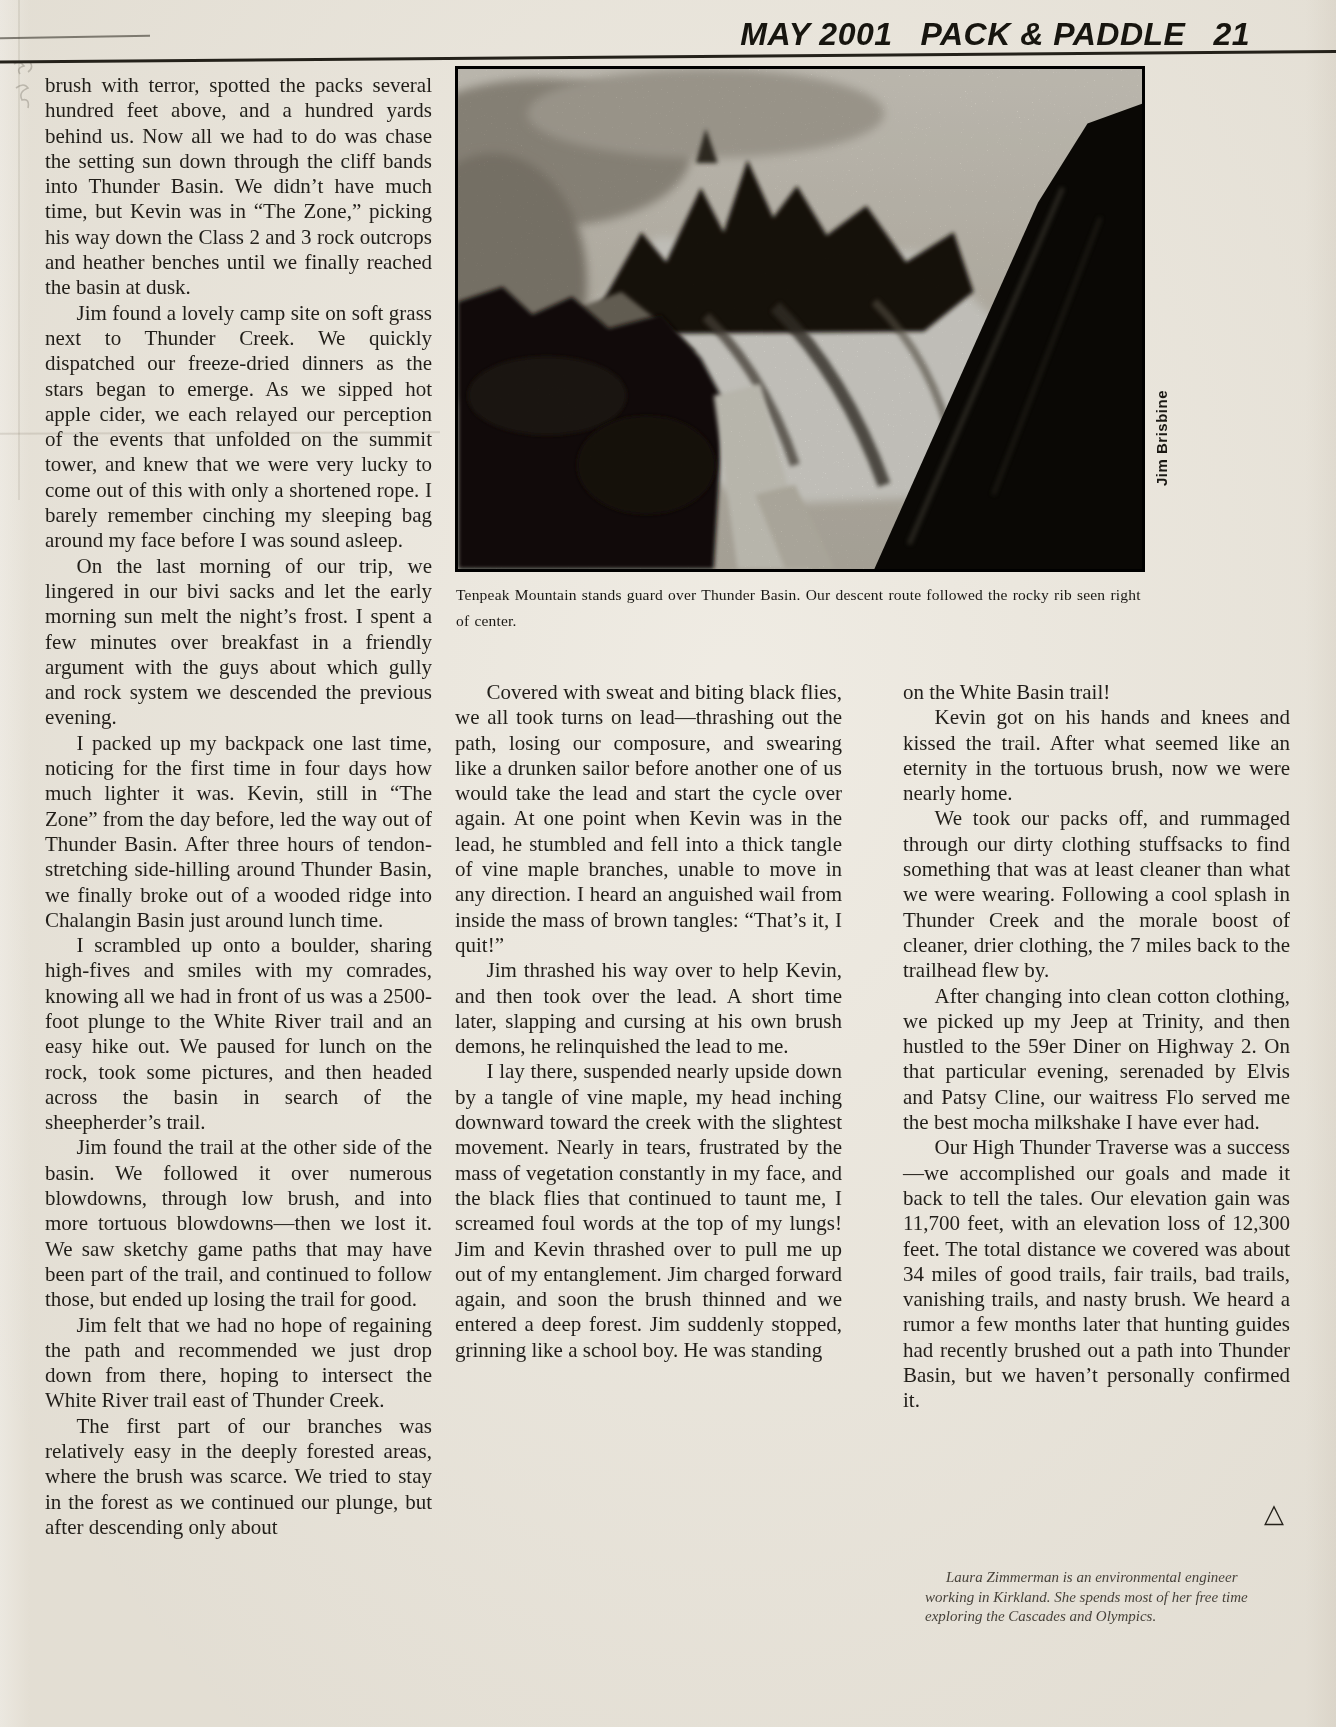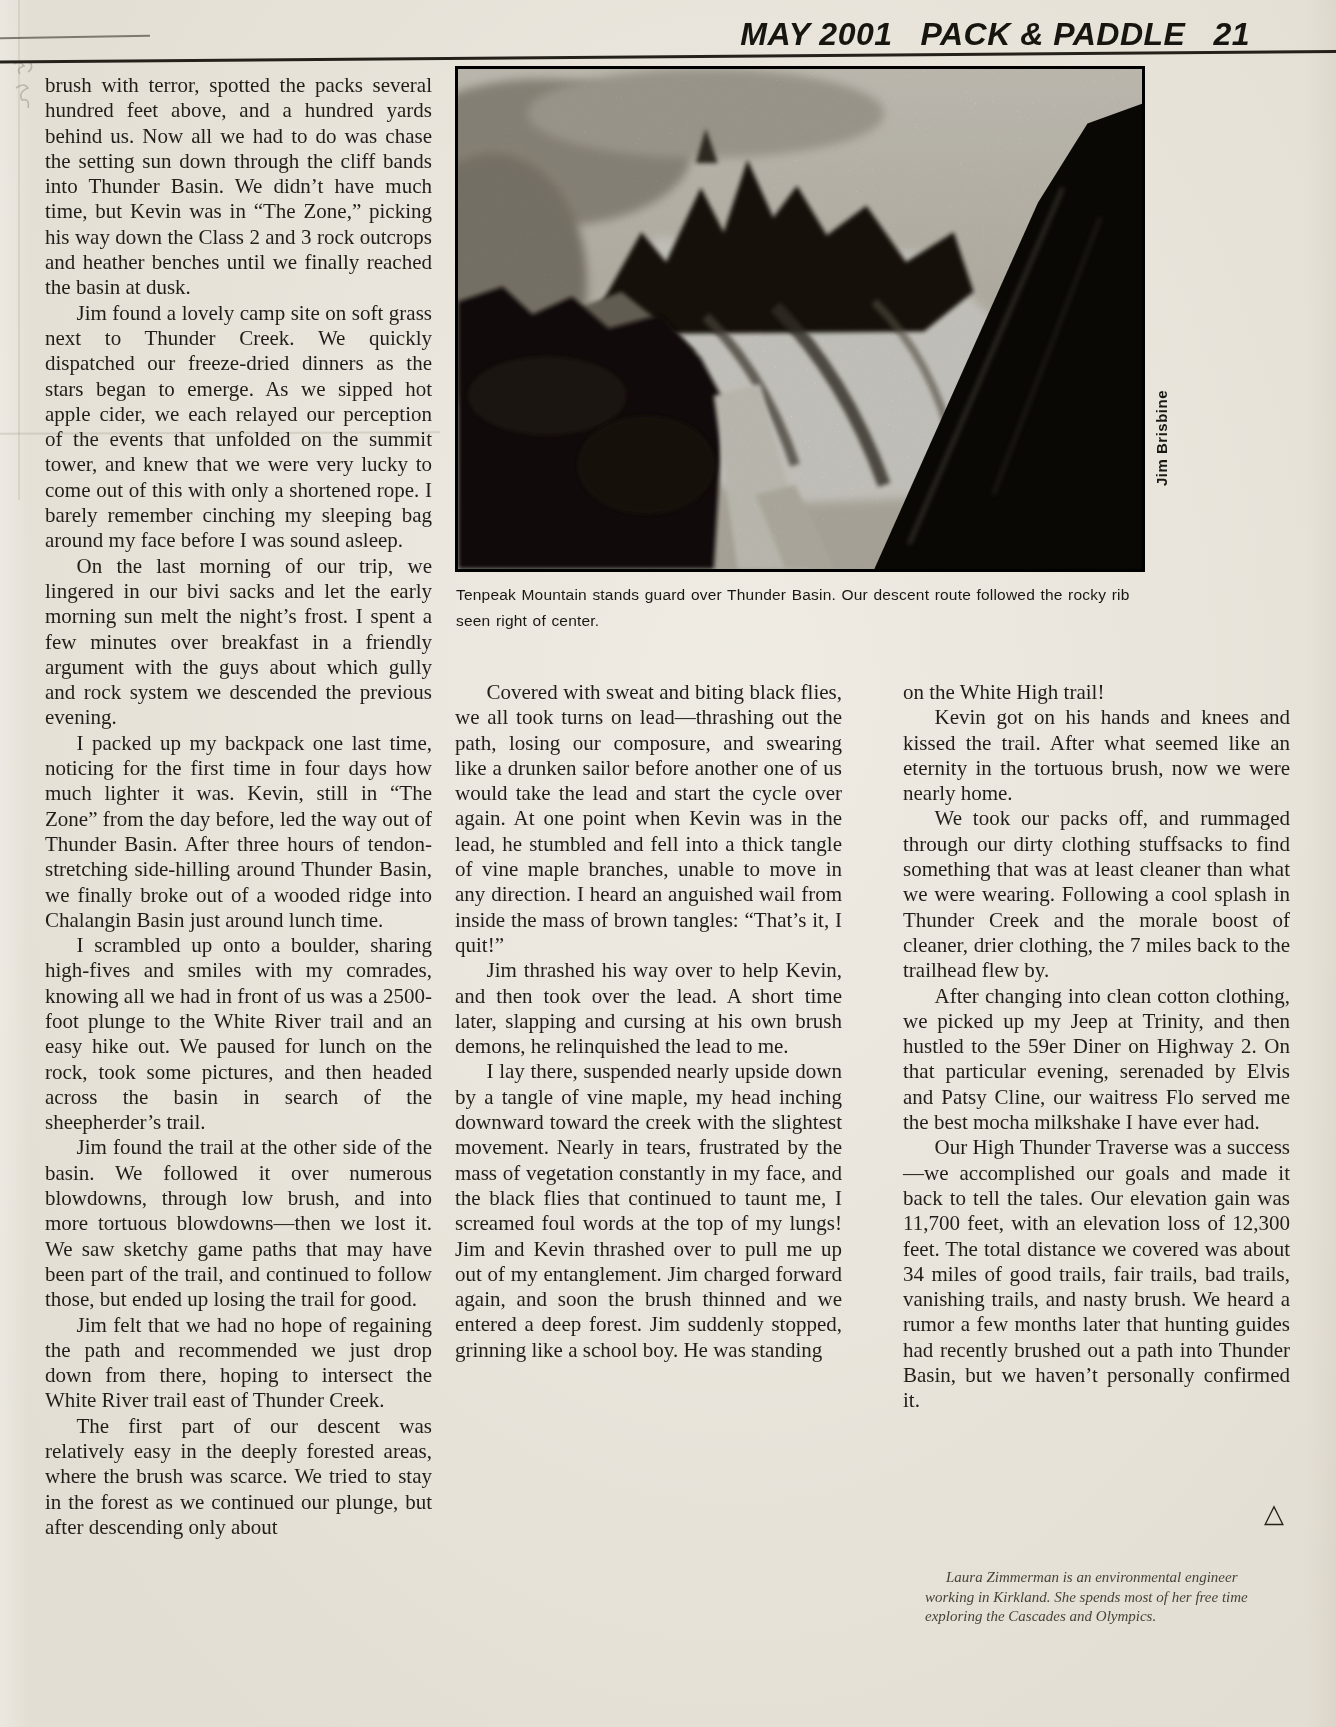--- a/index.html
+++ b/index.html
@@ -45,21 +45,21 @@
   }
   .photo svg{display:block;width:100%;height:100%;}
   .credit{
     position:absolute;left:1153px;top:366px;height:120px;
     writing-mode:vertical-rl;transform:rotate(180deg);
     font-family:"Liberation Sans", sans-serif;
     font-size:15px;font-weight:bold;color:#1b1914;letter-spacing:0.5px;
   }
   .caption{
     position:absolute;left:456px;top:582px;width:694px;
-    font-family:Liberation Sans, sans-serif;
+    font-family:Liberation Serif, serif;
     font-size:15.5px;line-height:1.65;color:#191713;
     letter-spacing:0.2px;word-spacing:1px;
   }
   
   .col{position:absolute;width:387px;font-size:21px;line-height:1.205;
     text-align:justify;}
   .col p{margin:0;text-indent:1.5em;}
   .col p.noindent{text-indent:0;}
   .col1{left:45px;top:73px;}
   .col2{left:455px;top:680px;}
@@ -149,31 +149,31 @@
   <div class="caption">Tenpeak Mountain stands guard over Thunder Basin. Our descent route followed the rocky rib seen right of center.</div>
 
   <section class="col col1">
     <p class="noindent">brush with terror, spotted the packs several hundred feet above, and a hundred yards behind us. Now all we had to do was chase the setting sun down through the cliff bands into Thunder Basin. We didn’t have much time, but Kevin was in “The Zone,” picking his way down the Class 2 and 3 rock outcrops and heather benches until we finally reached the basin at dusk.</p>
     <p>Jim found a lovely camp site on soft grass next to Thunder Creek. We quickly dispatched our freeze-dried dinners as the stars began to emerge. As we sipped hot apple cider, we each relayed our perception of the events that unfolded on the summit tower, and knew that we were very lucky to come out of this with only a shortened rope. I barely remember cinching my sleeping bag around my face before I was sound asleep.</p>
     <p>On the last morning of our trip, we lingered in our bivi sacks and let the early morning sun melt the night’s frost. I spent a few minutes over breakfast in a friendly argument with the guys about which gully and rock system we descended the previous evening.</p>
     <p>I packed up my backpack one last time, noticing for the first time in four days how much lighter it was. Kevin, still in “The Zone” from the day before, led the way out of Thunder Basin. After three hours of tendon-stretching side-hilling around Thunder Basin, we finally broke out of a wooded ridge into Chalangin Basin just around lunch time.</p>
     <p>I scrambled up onto a boulder, sharing high-fives and smiles with my comrades, knowing all we had in front of us was a 2500-foot plunge to the White River trail and an easy hike out. We paused for lunch on the rock, took some pictures, and then headed across the basin in search of the sheepherder’s trail.</p>
     <p>Jim found the trail at the other side of the basin. We followed it over numerous blowdowns, through low brush, and into more tortuous blowdowns—then we lost it. We saw sketchy game paths that may have been part of the trail, and continued to follow those, but ended up losing the trail for good.</p>
     <p>Jim felt that we had no hope of regaining the path and recommended we just drop down from there, hoping to intersect the White River trail east of Thunder Creek.</p>
-    <p>The first part of our descent was relatively easy in the deeply forested areas, where the brush was scarce. We tried to stay in the forest as we continued our plunge, but after descending only about</p>
+    <p>The first part of our branches was relatively easy in the deeply forested areas, where the brush was scarce. We tried to stay in the forest as we continued our plunge, but after descending only about</p>
   </section>
 
   <section class="col col2">
     <p>Covered with sweat and biting black flies, we all took turns on lead—thrashing out the path, losing our composure, and swearing like a drunken sailor before another one of us would take the lead and start the cycle over again. At one point when Kevin was in the lead, he stumbled and fell into a thick tangle of vine maple branches, unable to move in any direction. I heard an anguished wail from inside the mass of brown tangles: “That’s it, I quit!”</p>
     <p>Jim thrashed his way over to help Kevin, and then took over the lead. A short time later, slapping and cursing at his own brush demons, he relinquished the lead to me.</p>
     <p>I lay there, suspended nearly upside down by a tangle of vine maple, my head inching downward toward the creek with the slightest movement. Nearly in tears, frustrated by the mass of vegetation constantly in my face, and the black flies that continued to taunt me, I screamed foul words at the top of my lungs! Jim and Kevin thrashed over to pull me up out of my entanglement. Jim charged forward again, and soon the brush thinned and we entered a deep forest. Jim suddenly stopped, grinning like a school boy. He was standing</p>
   </section>
 
   <section class="col col3">
-    <p class="noindent">on the White High trail!</p>
+    <p class="noindent">on the White Basin trail!</p>
     <p>Kevin got on his hands and knees and kissed the trail. After what seemed like an eternity in the tortuous brush, now we were nearly home.</p>
     <p>We took our packs off, and rummaged through our dirty clothing stuffsacks to find something that was at least cleaner than what we were wearing. Following a cool splash in Thunder Creek and the morale boost of cleaner, drier clothing, the 7 miles back to the trailhead flew by.</p>
     <p>After changing into clean cotton clothing, we picked up my Jeep at Trinity, and then hustled to the 59er Diner on Highway 2. On that particular evening, serenaded by Elvis and Patsy Cline, our waitress Flo served me the best mocha milkshake I have ever had.</p>
     <p>Our High Thunder Traverse was a success—we accomplished our goals and made it back to tell the tales. Our elevation gain was 11,700 feet, with an elevation loss of 12,300 feet. The total distance we covered was about 34 miles of good trails, fair trails, bad trails, vanishing trails, and nasty brush. We heard a rumor a few months later that hunting guides had recently brushed out a path into Thunder Basin, but we haven’t personally confirmed it.</p>
   </section>
 
   <div class="endmark">△</div>
 
   <div class="bio">Laura Zimmerman is an environmental engineer working in Kirkland. She spends most of her free time exploring the Cascades and Olympics.</div>
 

